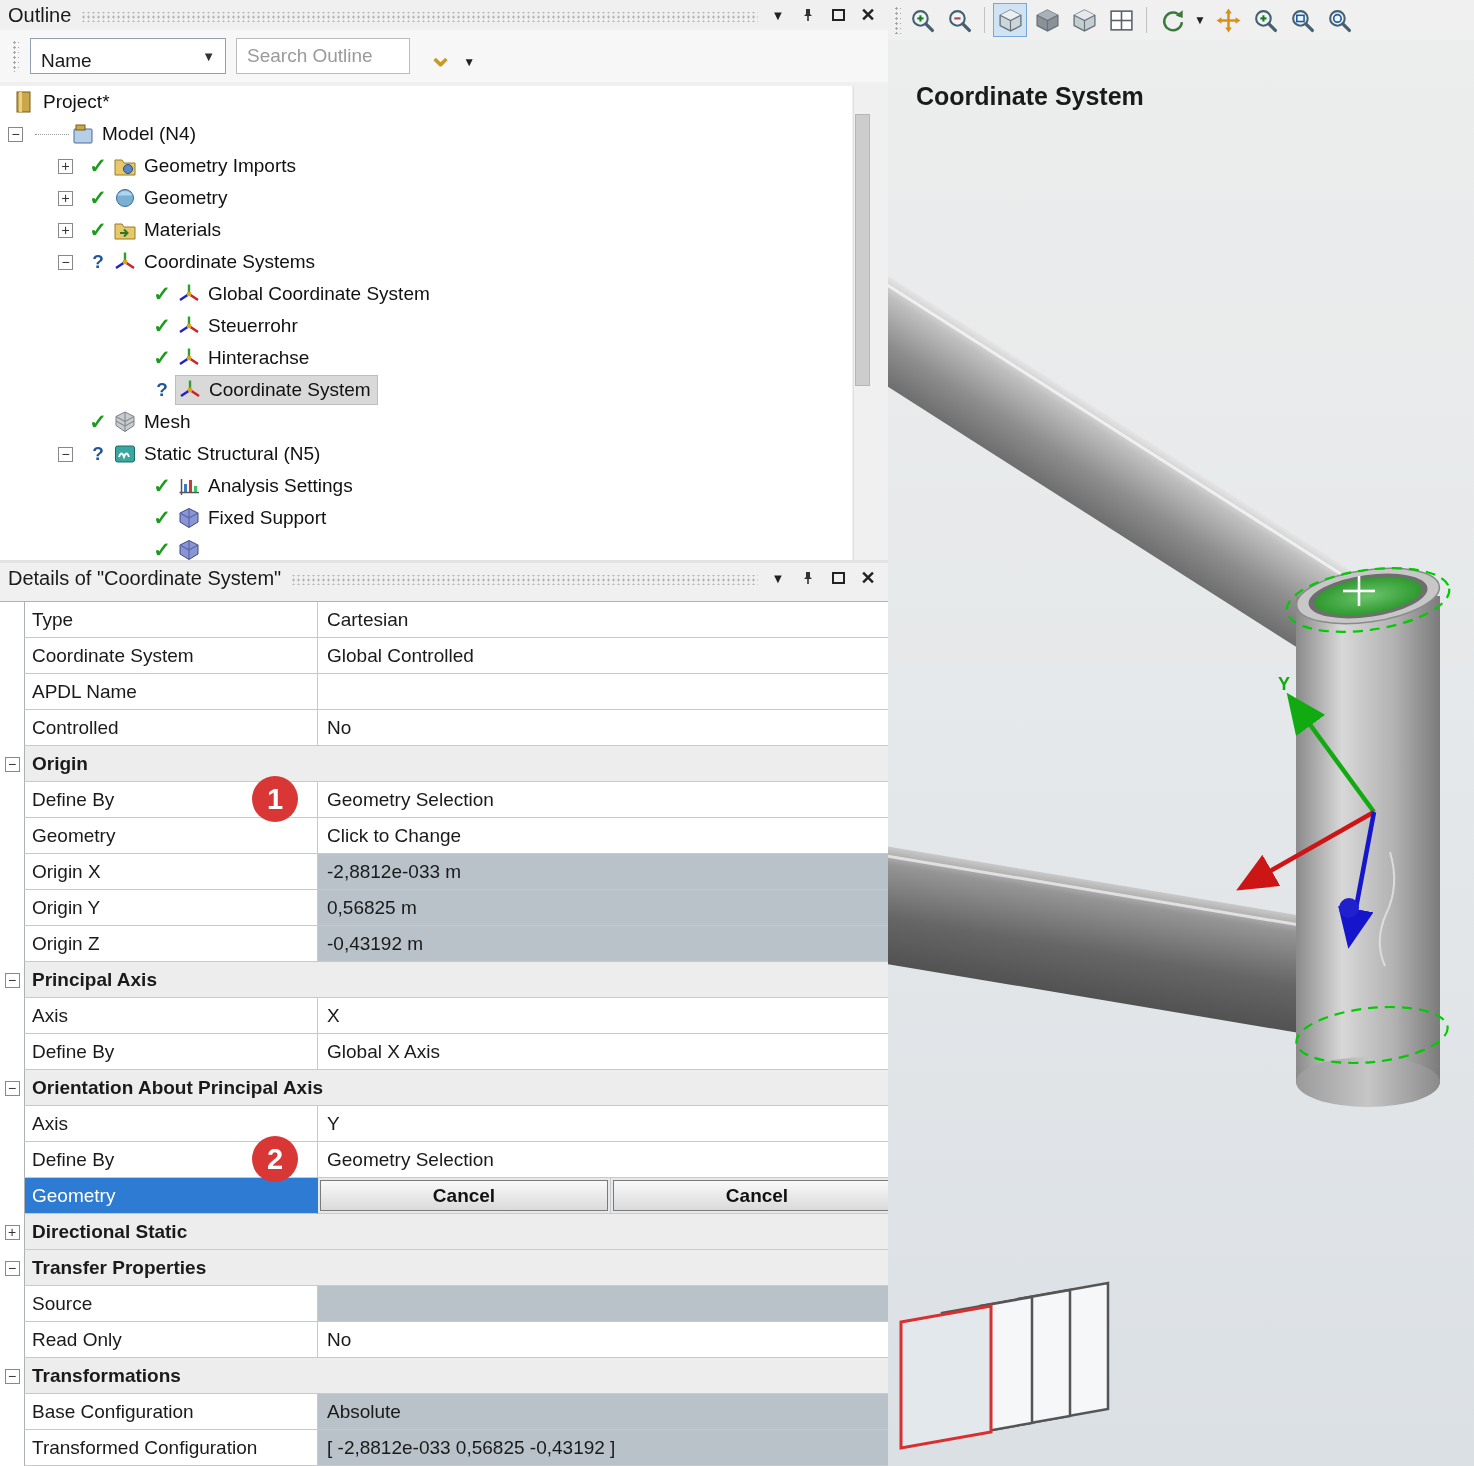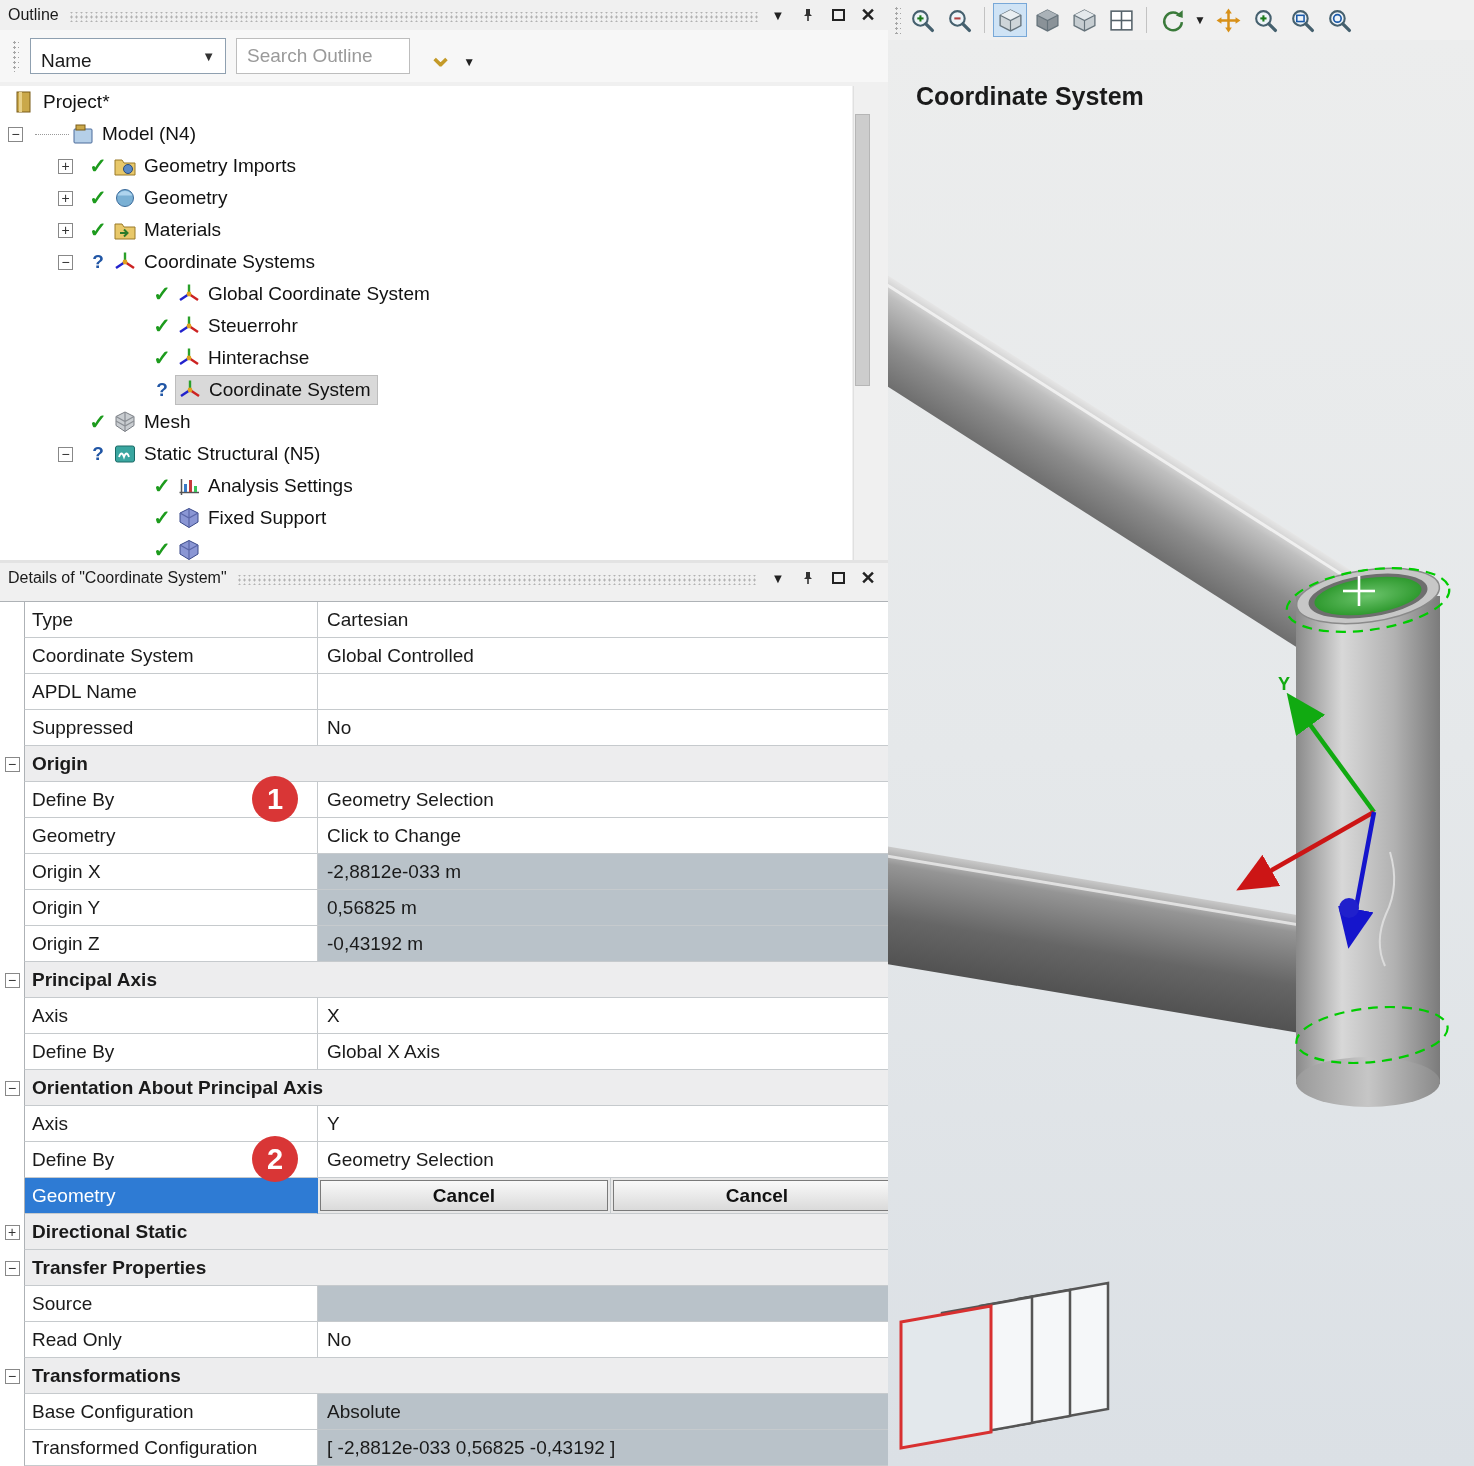--- a/index.html
+++ b/index.html
@@ -8,21 +8,21 @@
     width:1474px; height:1466px; overflow:hidden;
     font-family:"Liberation Sans", sans-serif;
     background:#f0f0f0; color:#1a1a1a;
   }
   .app { display:flex; width:1474px; height:1466px; }
   .left { width:888px; display:flex; flex-direction:column; background:#f0f0f0; position:relative; }
   .right { width:586px; display:flex; flex-direction:column; background:#f0f0f0; }
 
   
   .panel-header { height:30px; display:flex; align-items:center; gap:10px; padding:0 10px 0 8px; background:#f0f0f0; flex:none; }
-  .panel-title { font-size:16px; color:#1a1a1a; white-space:nowrap; }
+  .panel-title { font-size:20px; color:#1a1a1a; white-space:nowrap; }
   .dotted-fill { flex:1; height:10px;
     background-image:radial-gradient(#b2b2b2 1.1px, transparent 1.2px);
     background-size:5px 5px; background-position:0 50%; margin-top:4px; }
   .hdr-ic { width:20px; height:20px; display:flex; align-items:center; justify-content:center; font-size:13px; color:#222; cursor:default; }
   .hdr-box { width:13px; height:12px; border:2px solid #222; }
   .hdr-x { font-size:18px; font-weight:bold; }
 
   
   .outline-panel { height:560px; position:relative; background:#f0f0f0; flex:none; overflow:hidden; }
   .outline-toolbar { height:52px; display:flex; align-items:center; gap:10px; padding:0 8px 0 30px; background:#f7f7f7; position:relative; }
@@ -377,21 +377,21 @@
             <div class="d-label">Coordinate System</div>
             <div class="d-value">Global Controlled</div>
           </div>
           <div class="d-row">
             <div class="d-gutter"></div>
             <div class="d-label">APDL Name</div>
             <div class="d-value"></div>
           </div>
           <div class="d-row">
             <div class="d-gutter"></div>
-            <div class="d-label">Suppressed</div>
+            <div class="d-label">Controlled</div>
             <div class="d-value">No</div>
           </div>
           <div class="d-row group">
             <div class="d-gutter">
               <span class="expander">−</span>
             </div>
             <div class="d-merged">Origin</div>
           </div>
           <div class="d-row">
             <div class="d-gutter"></div>

